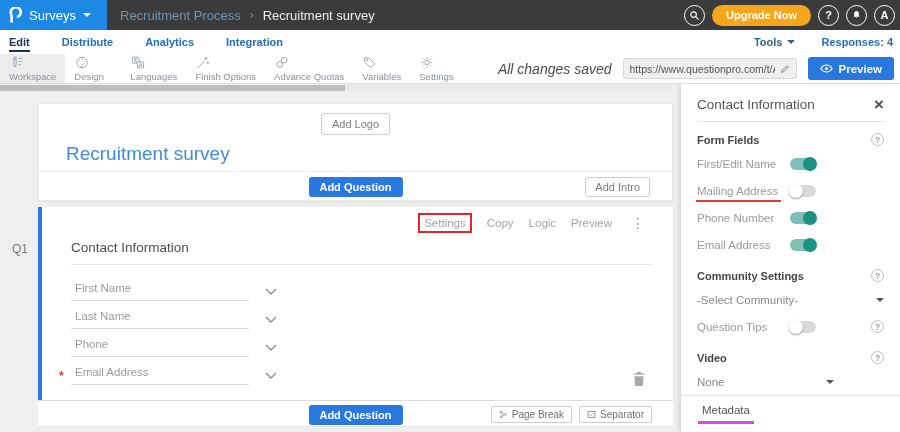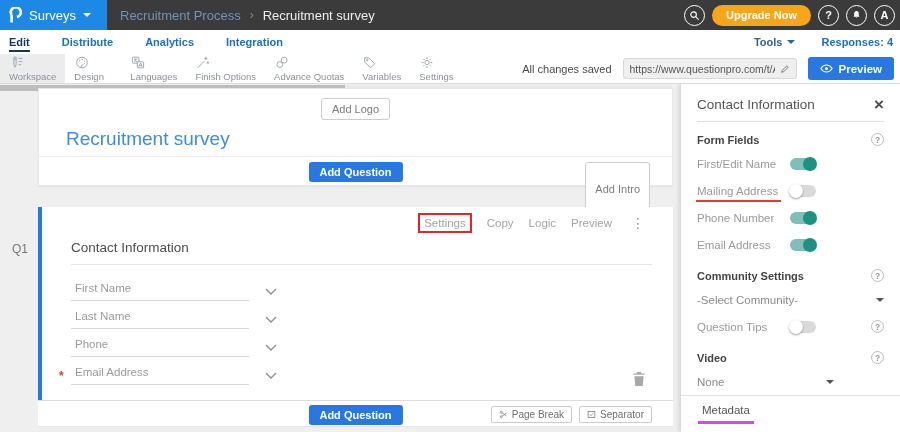--- a/index.html
+++ b/index.html
@@ -30,38 +30,38 @@
   .caret-b { width:0; height:0; border-left:4px solid transparent; border-right:4px solid transparent; border-top:4px solid #33638c; }
   .responses-link { color:#1d6fc0; font-weight:600; cursor:pointer; }
 
   
   .toolbar { position:absolute; top:54px; left:0; right:0; height:30px; background:#fff; border-bottom:1px solid #dcdcdc; display:flex; align-items:stretch; z-index:28; }
   .titem { display:flex; flex-direction:column; align-items:flex-start; justify-content:center; gap:1px; color:#9aa3ad; padding:0 9px; min-width:56px; cursor:pointer; }
   .titem.active { background:#ececec; }
   .titem .tlabel { font-size:9.5px; color:#8b9199; white-space:nowrap; }
   .titem svg { stroke:#9aa3ad; fill:none; stroke-width:1.5; }
   .toolbar-right { margin-left:auto; display:flex; align-items:center; gap:11px; padding-right:6px; }
-  .saved-text { font-size:11px; color:#4a4a4a; white-space:nowrap; }
+  .saved-text { font-style:italic; font-size:14px; color:#4a4a4a; white-space:nowrap; }
   .urlbox { width:174px; height:21px; background:#efefef; border:1px solid #d8d8d8; border-radius:3px; display:flex; align-items:center; font-size:10.5px; color:#555; padding:0 6px; gap:5px; }
   .url-text { flex:1; white-space:nowrap; overflow:hidden; }
   .preview-btn { background:#2878e0; color:#fff; font-size:11.5px; font-weight:600; border-radius:3px; height:23px; padding:0 12px; display:flex; gap:6px; align-items:center; cursor:pointer; }
 
   
   .hscroll { position:absolute; top:85px; left:0; width:672px; height:6px; background:#e9e9e9; }
   .hthumb { width:345px; height:6px; background:#bdbdbd; }
 
   
-  .card-head { position:absolute; left:38px; top:88px; width:635px; height:98px; background:#fff; border:1px solid #e8e8e8; box-shadow:0 1px 2px rgba(0,0,0,.05); }
+  .card-head { position:absolute; left:38px; top:103px; width:635px; height:98px; background:#fff; border:1px solid #e8e8e8; box-shadow:0 1px 2px rgba(0,0,0,.05); }
   .add-logo-row { display:flex; justify-content:center; padding-top:9px; }
   .ghost-btn { border:1px solid #ccc; border-radius:3px; color:#7d7d7d; font-size:11px; padding:4px 10px; background:#fff; cursor:pointer; }
   .survey-title { position:absolute; left:27px; top:39px; font-size:19px; color:#3f8cd8; cursor:text; }
   .head-actions { position:absolute; bottom:0; left:0; right:0; height:29px; border-top:1px solid #ececec; }
   .blue-btn { background:#2878e0; color:#fff; font-size:11px; font-weight:bold; padding:4px 11px; border-radius:3px; border:none; cursor:pointer; }
   .head-add-q { position:absolute; left:50%; transform:translateX(-50%); top:5px; }
-  .head-add-intro { position:absolute; right:22px; top:5px; padding:20px 9px; }
+  .head-add-intro { position:absolute; right:22px; top:5px; padding:3px 9px; }
 
   .q-label { position:absolute; left:12px; top:242px; color:#757575; font-size:12px; }
 
   .qcard { position:absolute; left:38px; top:207px; width:635px; height:193px; background:#fff; border-left:4px solid #2878e0; box-shadow:0 1px 2px rgba(0,0,0,.06); }
   .q-toolbar { position:absolute; top:6px; right:28px; display:flex; gap:15px; align-items:center; color:#a3a3a3; font-size:11.5px; }
   .q-action { cursor:pointer; }
   .q-action.settings-highlight { border:2px solid #e4252b; padding:2px 4px; }
   .q-dots { font-size:14px; color:#9a9a9a; cursor:pointer; margin-left:4px; letter-spacing:0; }
   .q-heading { position:absolute; top:33px; left:29px; font-size:13.5px; color:#4d4d4d; cursor:text; }
   .q-heading-rule { position:absolute; top:57px; left:29px; right:21px; border-bottom:1px solid #e6e6e6; }

